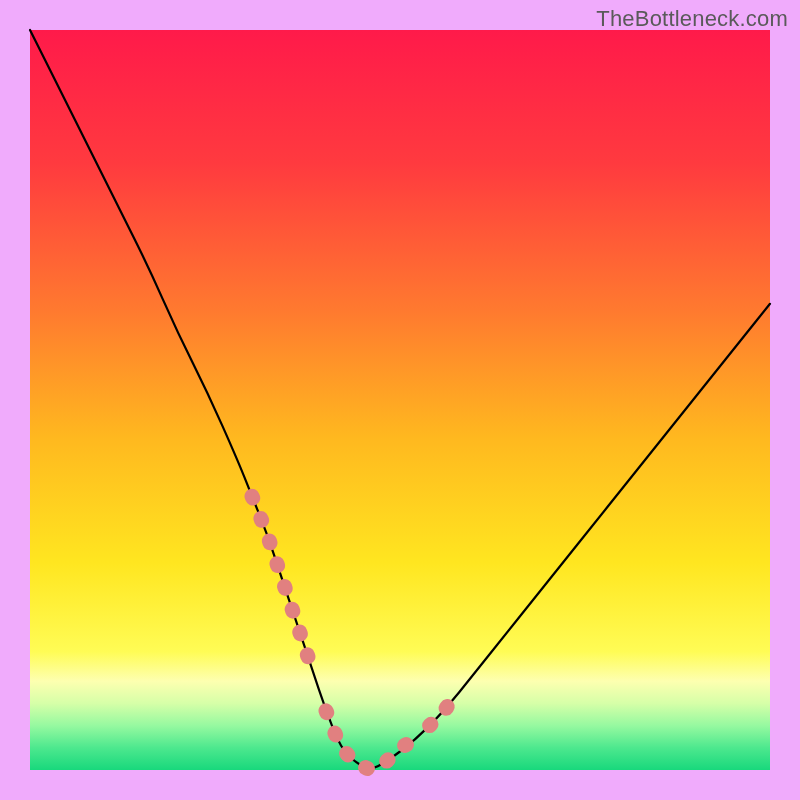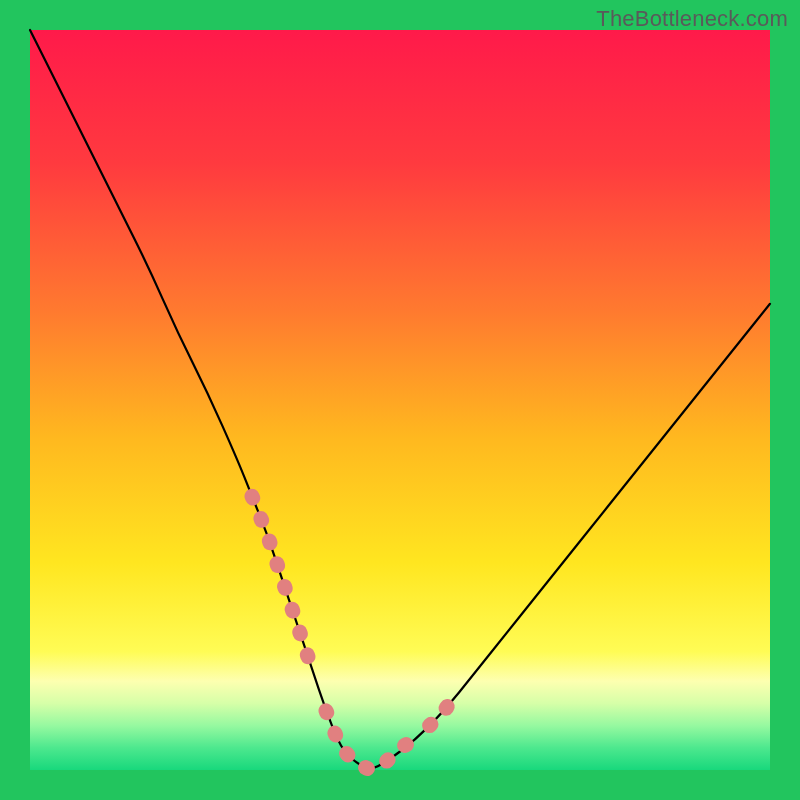--- a/index.html
+++ b/index.html
@@ -8,21 +8,21 @@
     width: 800px;
     height: 800px;
     background: #000000;
     font-family: Arial, Helvetica, sans-serif;
     overflow: hidden;
   }
   .frame {
     position: relative;
     width: 800px;
     height: 800px;
-    background: #22c55e;
+    background: #f0abfc;
   }
   .watermark {
     position: absolute;
     top: 6px;
     right: 12px;
     color: #5a5a5a;
     font-size: 22px;
     font-weight: 500;
     letter-spacing: 0.2px;
     user-select: none;

